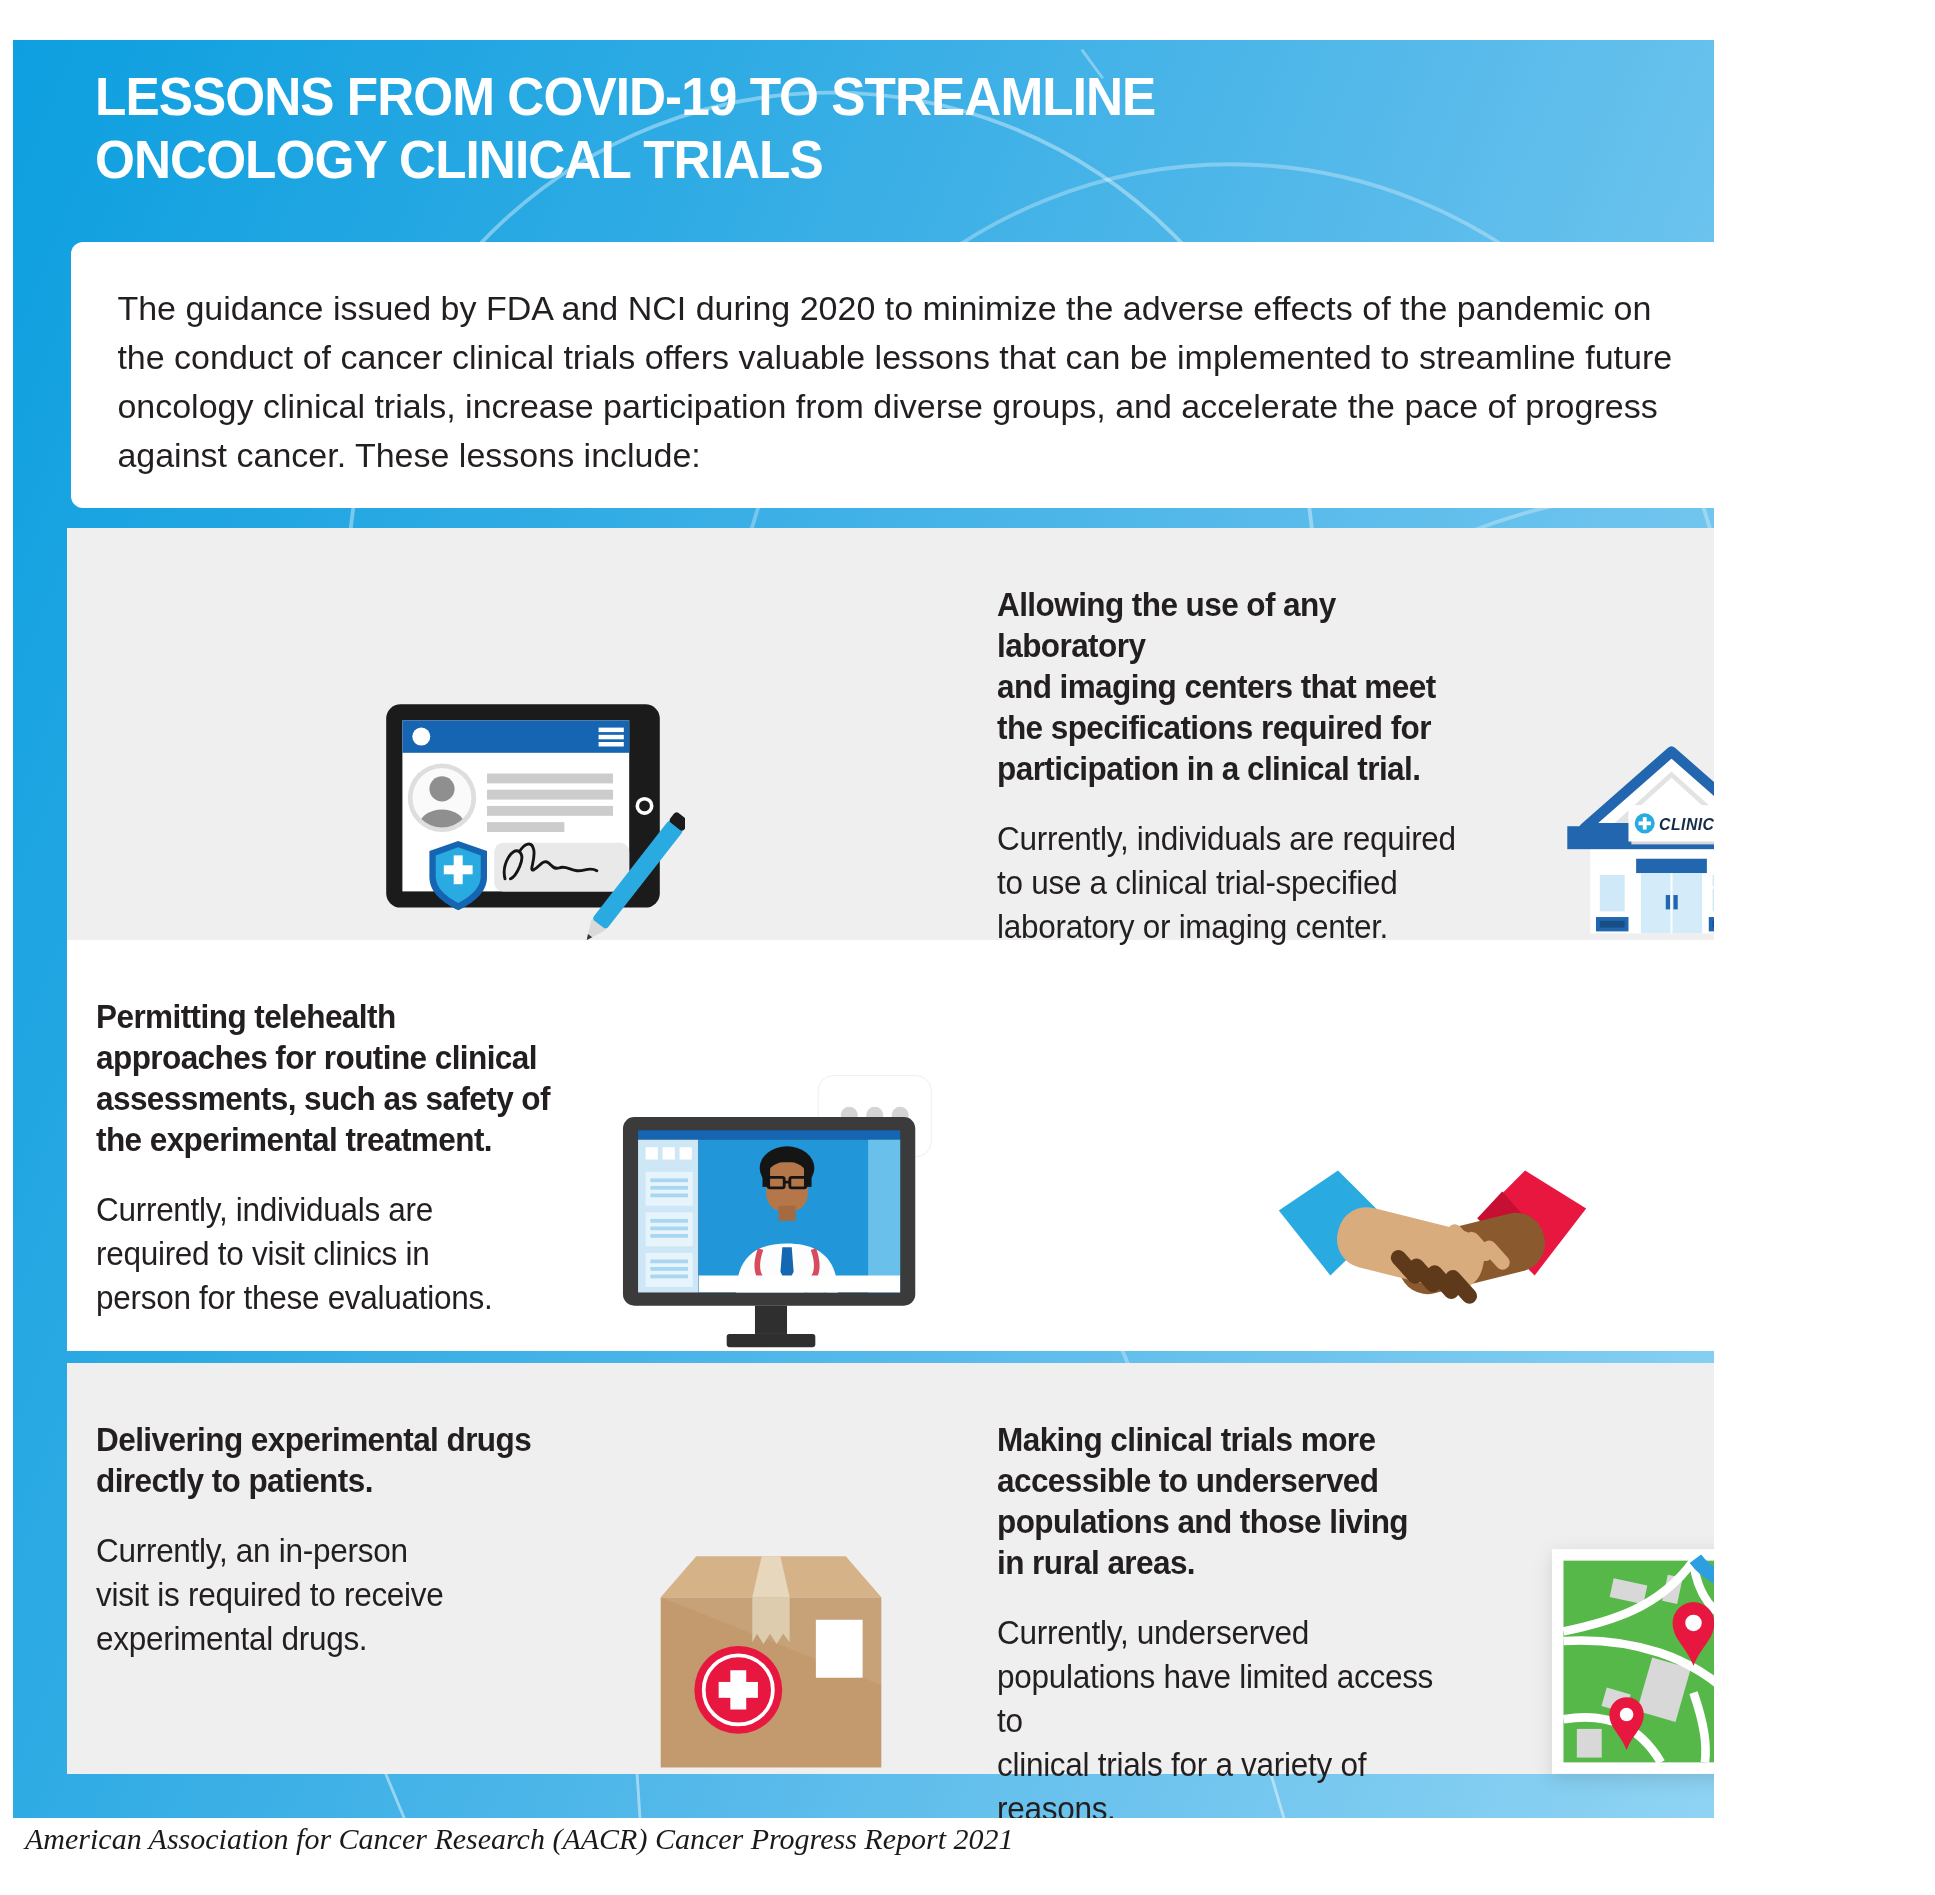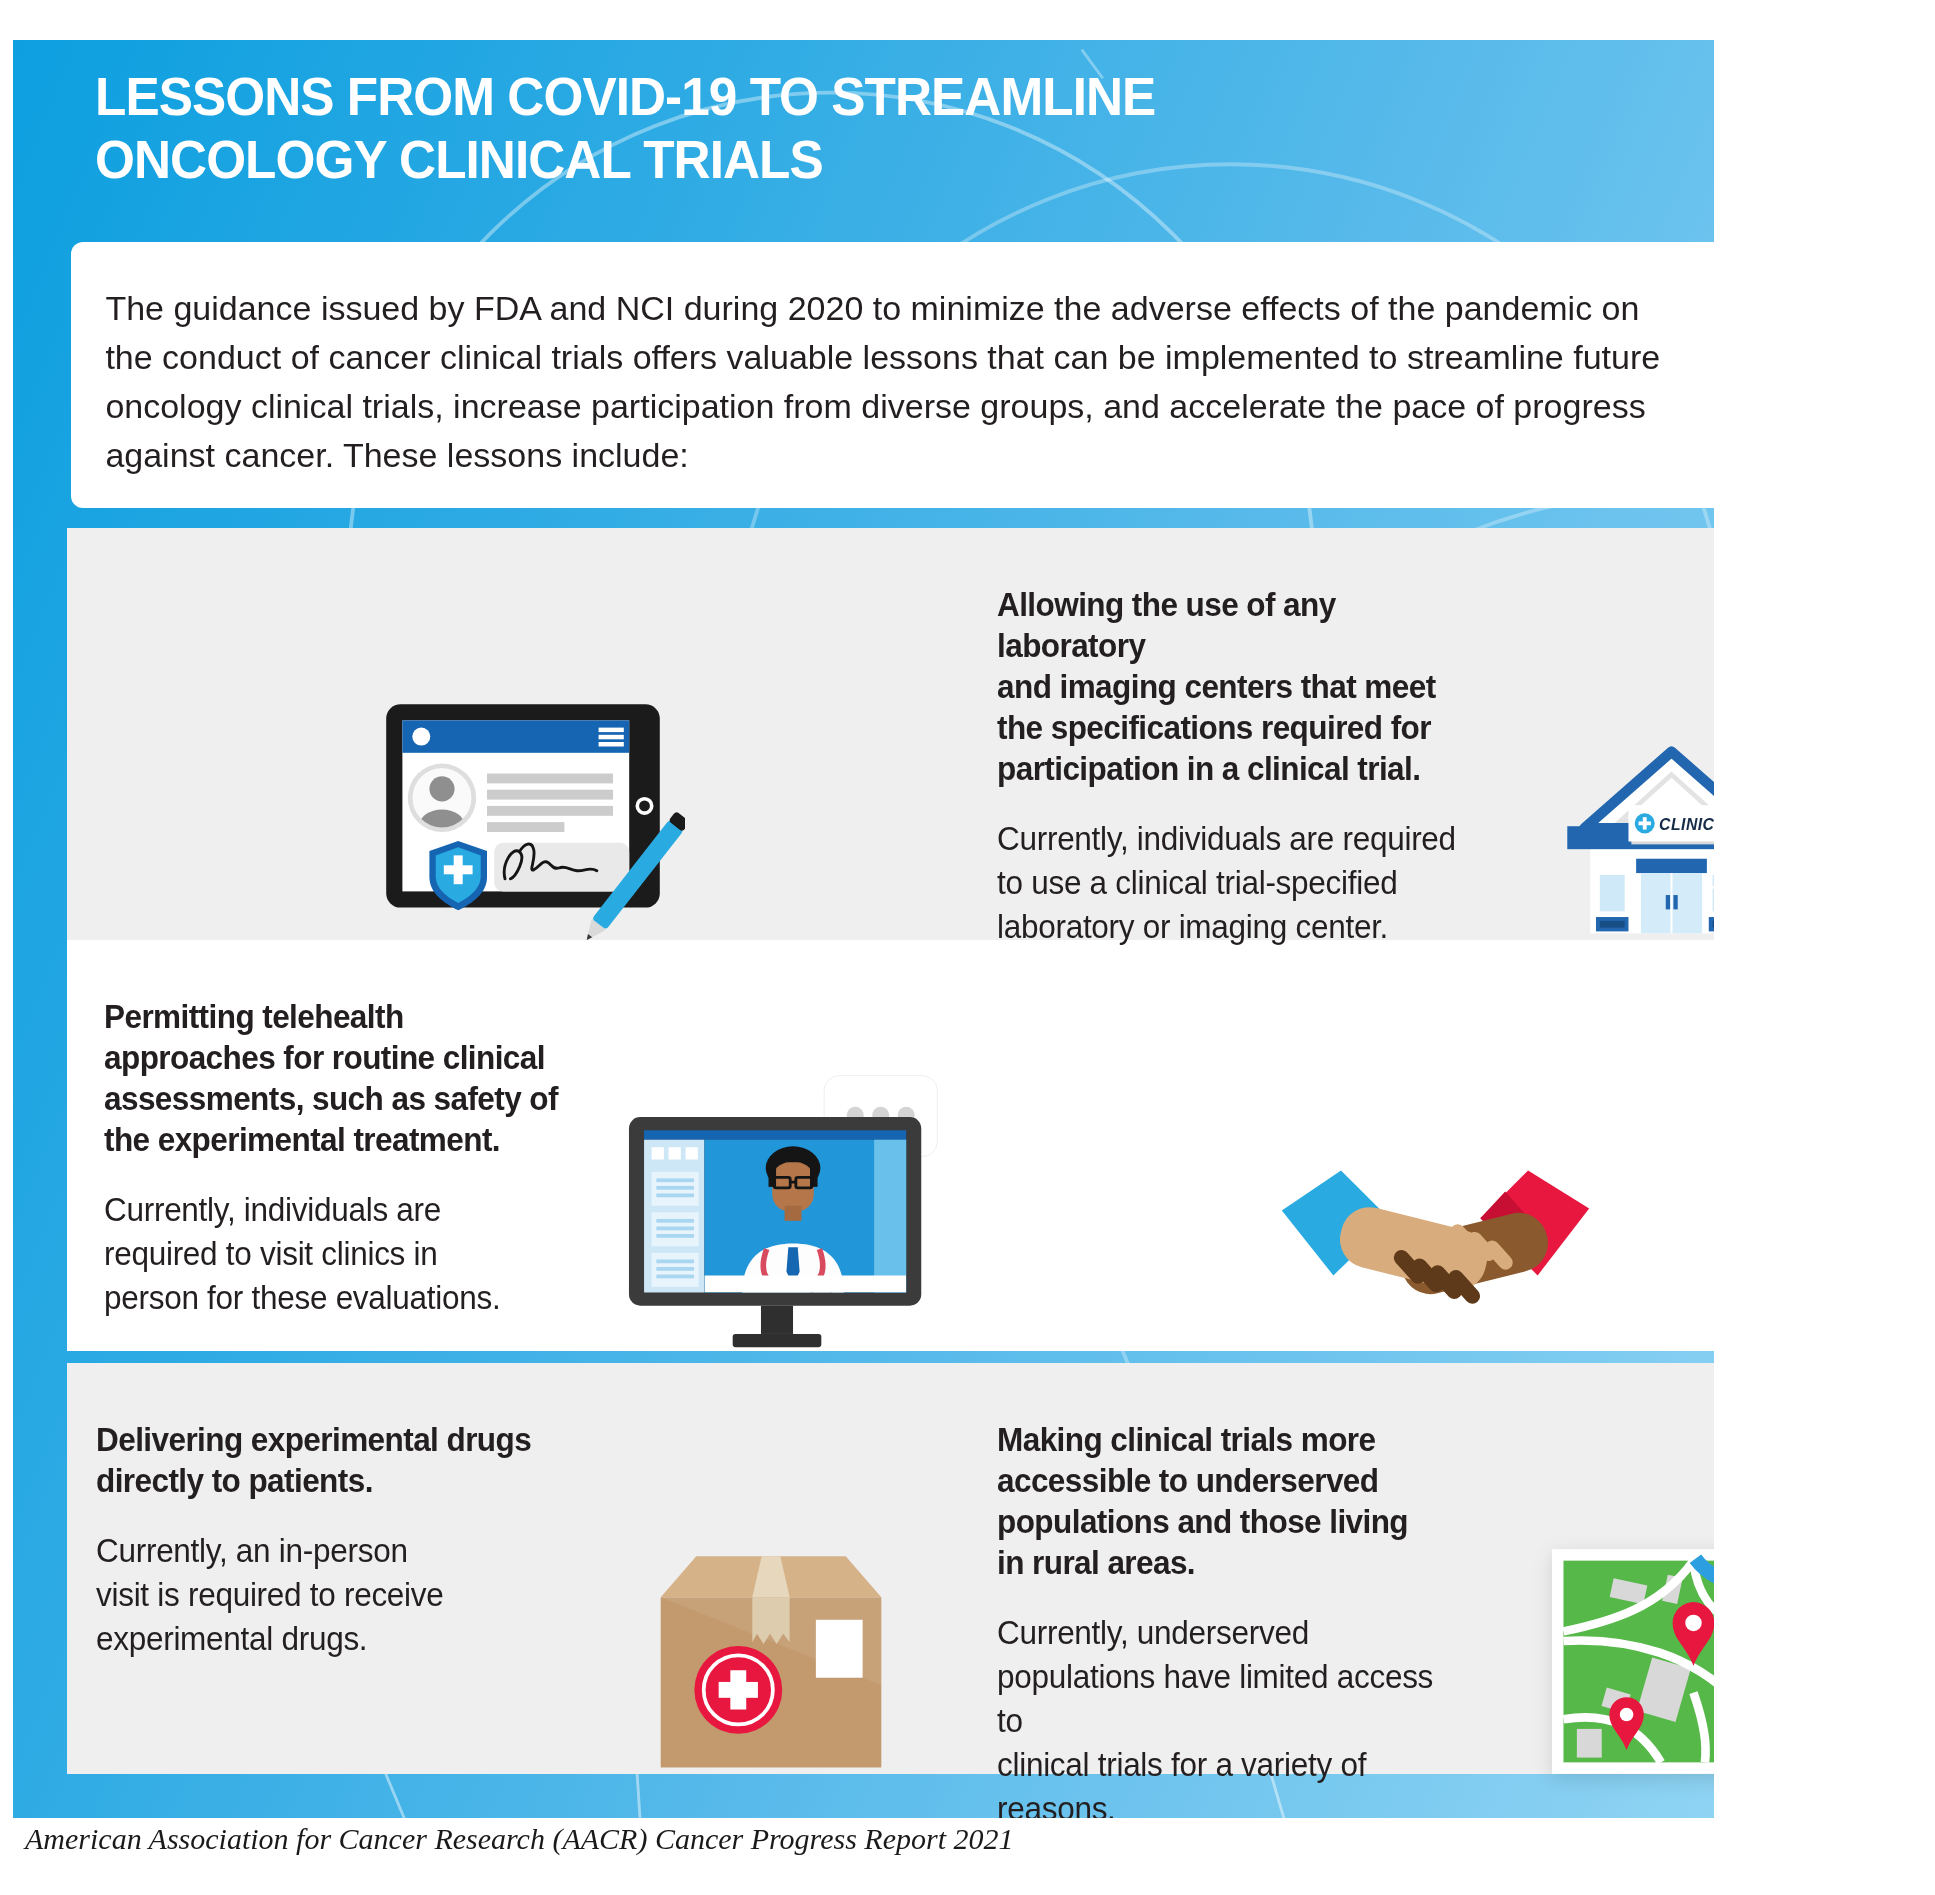--- a/index.html
+++ b/index.html
@@ -13,29 +13,29 @@
     overflow:hidden;
   }
   .deco{position:absolute;inset:0;pointer-events:none;}
   .title{
     position:absolute;left:82px;top:25px;color:#ffffff;font-weight:800;
     font-size:54px;line-height:63px;letter-spacing:-1px;white-space:pre-line;
     transform:scaleX(0.95);transform-origin:left top;
   }
   .intro-box{
     position:absolute;left:58px;top:202px;width:1795px;height:266px;background:#ffffff;
-    box-sizing:border-box;padding:42px 46px 0 34px;border-radius:12px;
+    box-sizing:border-box;padding:42px 46px 0 46px;border-radius:12px;
   }
   .intro-text{font-size:34px;line-height:49px;white-space:pre-line;}
   .rows{position:absolute;left:54px;top:488px;width:1802px;}
   .row{display:flex;}
   .row-gray{background:#efefef;}
   .row-white{background:#ffffff;}
   .row1{height:412px;}
-  .row2{height:411px;padding-left:8px;}
+  .row2{height:411px;}
   .row3{height:411px;margin-top:12px;}
   .half{width:900px;display:flex;box-sizing:border-box;}
   .half-left{padding-left:29px;}
   .half-right{width:901px;padding-left:30px;}
   .txt{width:478px;flex:none;box-sizing:border-box;padding-top:57px;}
   .hd{
     font-size:32.5px;line-height:41px;font-weight:800;letter-spacing:-0.6px;
     white-space:pre-line;transform:scaleX(0.97);transform-origin:left top;
   }
   .bd{

